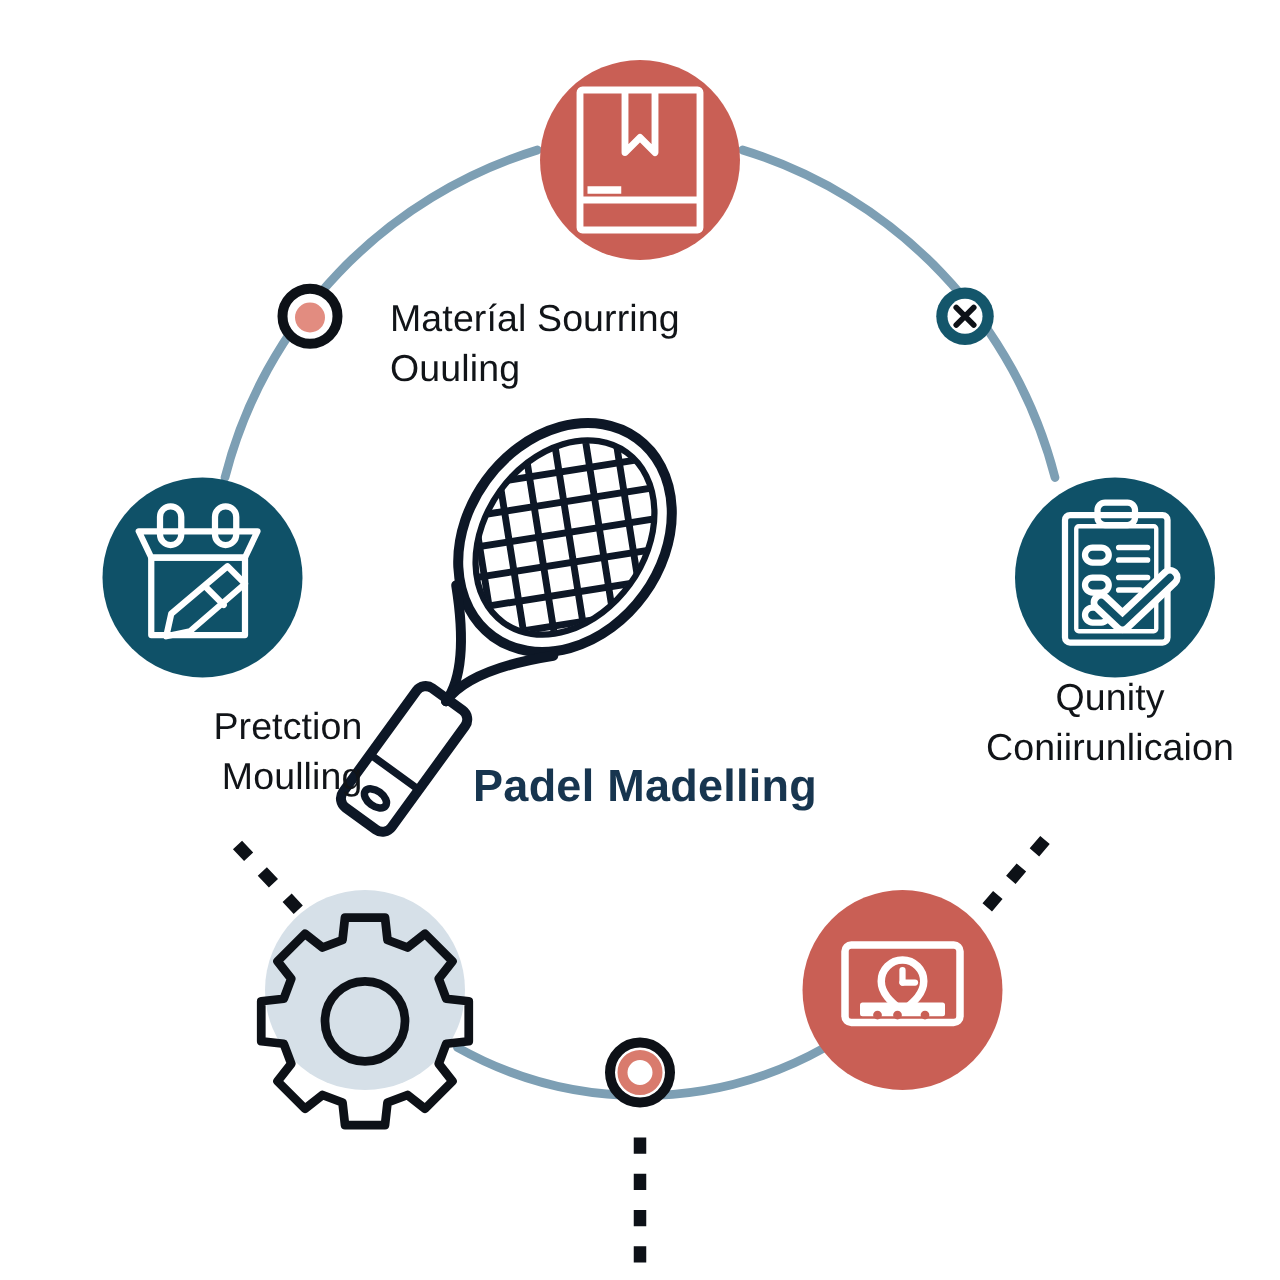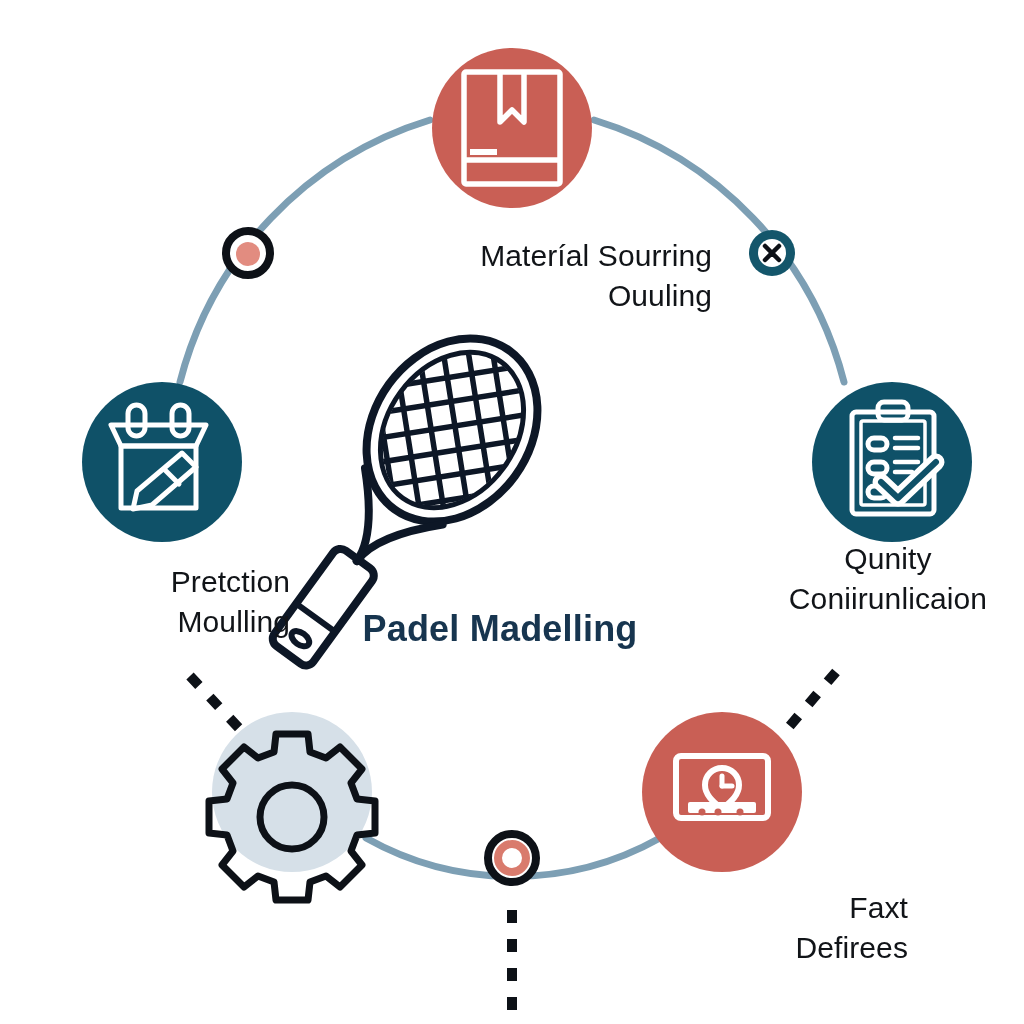--- a/index.html
+++ b/index.html
@@ -24,21 +24,21 @@
     width: 1024px;
     height: 1024px;
   }
   .node-label {
     position: absolute;
     color: #111418;
     font-size: 30px;
     line-height: 1.32;
     font-weight: 400;
     letter-spacing: 0.1px;
-    text-align: right;
+    text-align: left;
     white-space: pre-line;
   }
   .label-top {
     left: 312px;
     top: 236px;
     width: 400px;
   }
   .label-left {
     left: 18px;
     top: 562px;
@@ -56,21 +56,21 @@
     top: 888px;
     width: 308px;
   }
   .label-bottom-right {
     left: 600px;
     top: 888px;
     width: 308px;
   }
   .center-title {
     position: absolute;
-    left: 270px;
+    left: 286px;
     top: 608px;
     width: 460px;
     text-align: center;
     color: #17354f;
     font-size: 36px;
     font-weight: 700;
     letter-spacing: 0.2px;
   }
 </style>
 </head>
@@ -246,18 +246,16 @@
   <div class="node-label label-top">Materíal Sourring
 Ouuling</div>
 
   <div class="node-label label-left">Pretction
 Moulling</div>
 
   <div class="node-label label-right">Qunity
 Coniirunlicaion</div>
 
 
-  <div class="node-label label-bottom-right">Faxt
-Defirees</div>
 
   <div class="center-title">Padel Madelling</div>
 
 </div>
 
 </body></html>

